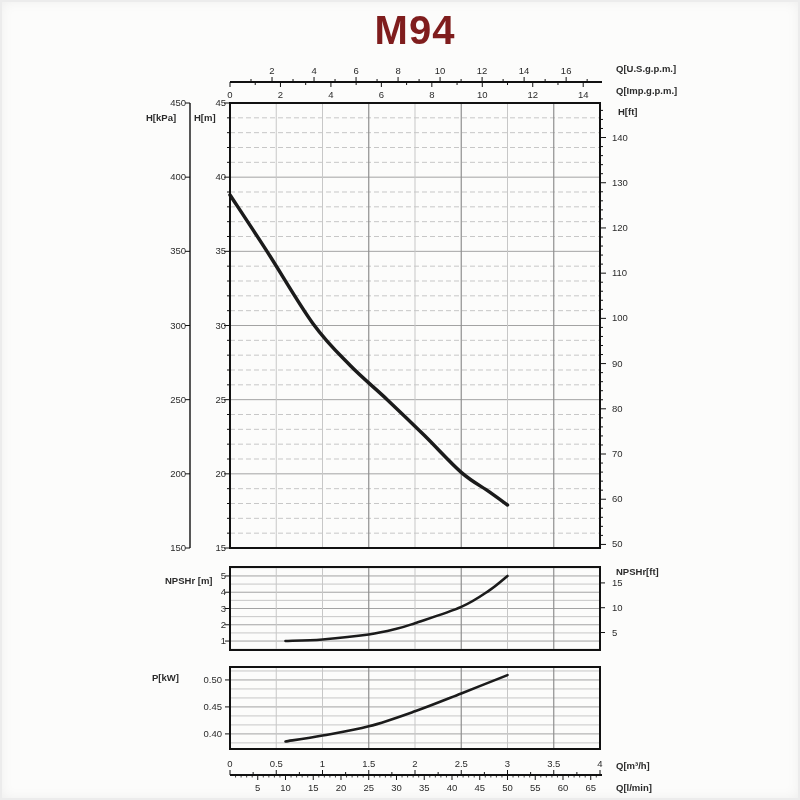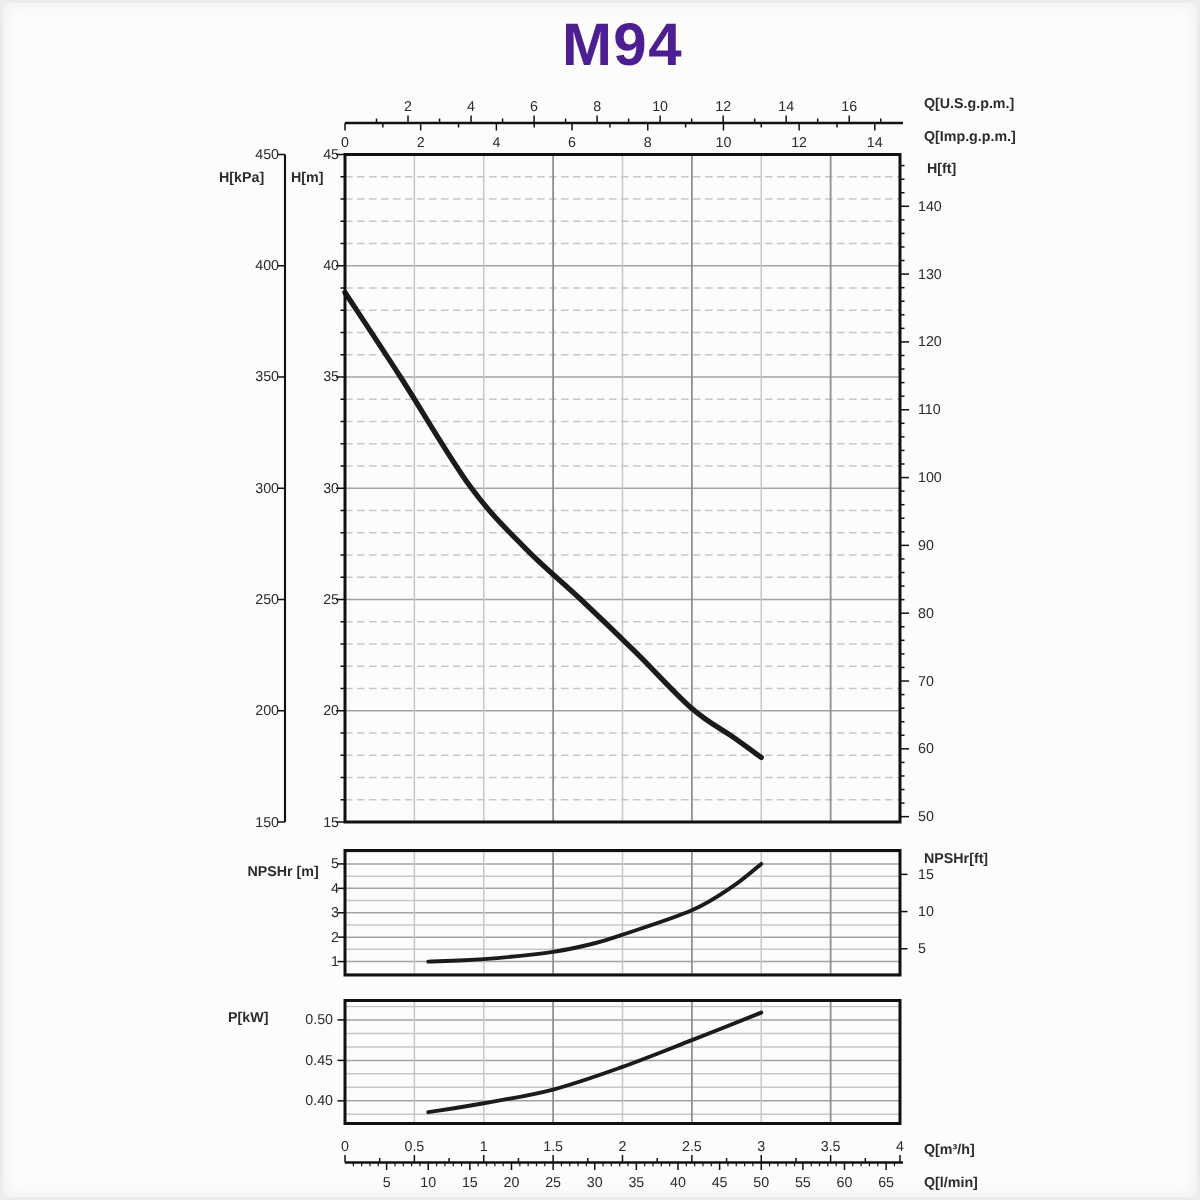--- a/index.html
+++ b/index.html
@@ -4,21 +4,21 @@
 <style>
   html,body{margin:0;padding:0;}
   .page{
     position:relative;width:800px;height:800px;overflow:hidden;
     background:#fcfcfb;
     box-shadow: inset 0 0 0 2px #ececec, inset 0 0 14px rgba(0,0,0,.07);
     font-family:"Liberation Sans", sans-serif;
   }
   .title{
     position:absolute;left:230px;top:8px;width:370px;
-    text-align:center;font-size:40px;font-weight:700;color:#4c1d95;
+    text-align:center;font-size:40px;font-weight:700;color:#7f1d1d;
     letter-spacing:1px;
   }
   svg{position:absolute;left:0;top:0;}
   svg text{font-family:"Liberation Sans", sans-serif;}
 </style>
 </head>
 <body>
 
 <div class="page">
   <div class="title">M94</div>

